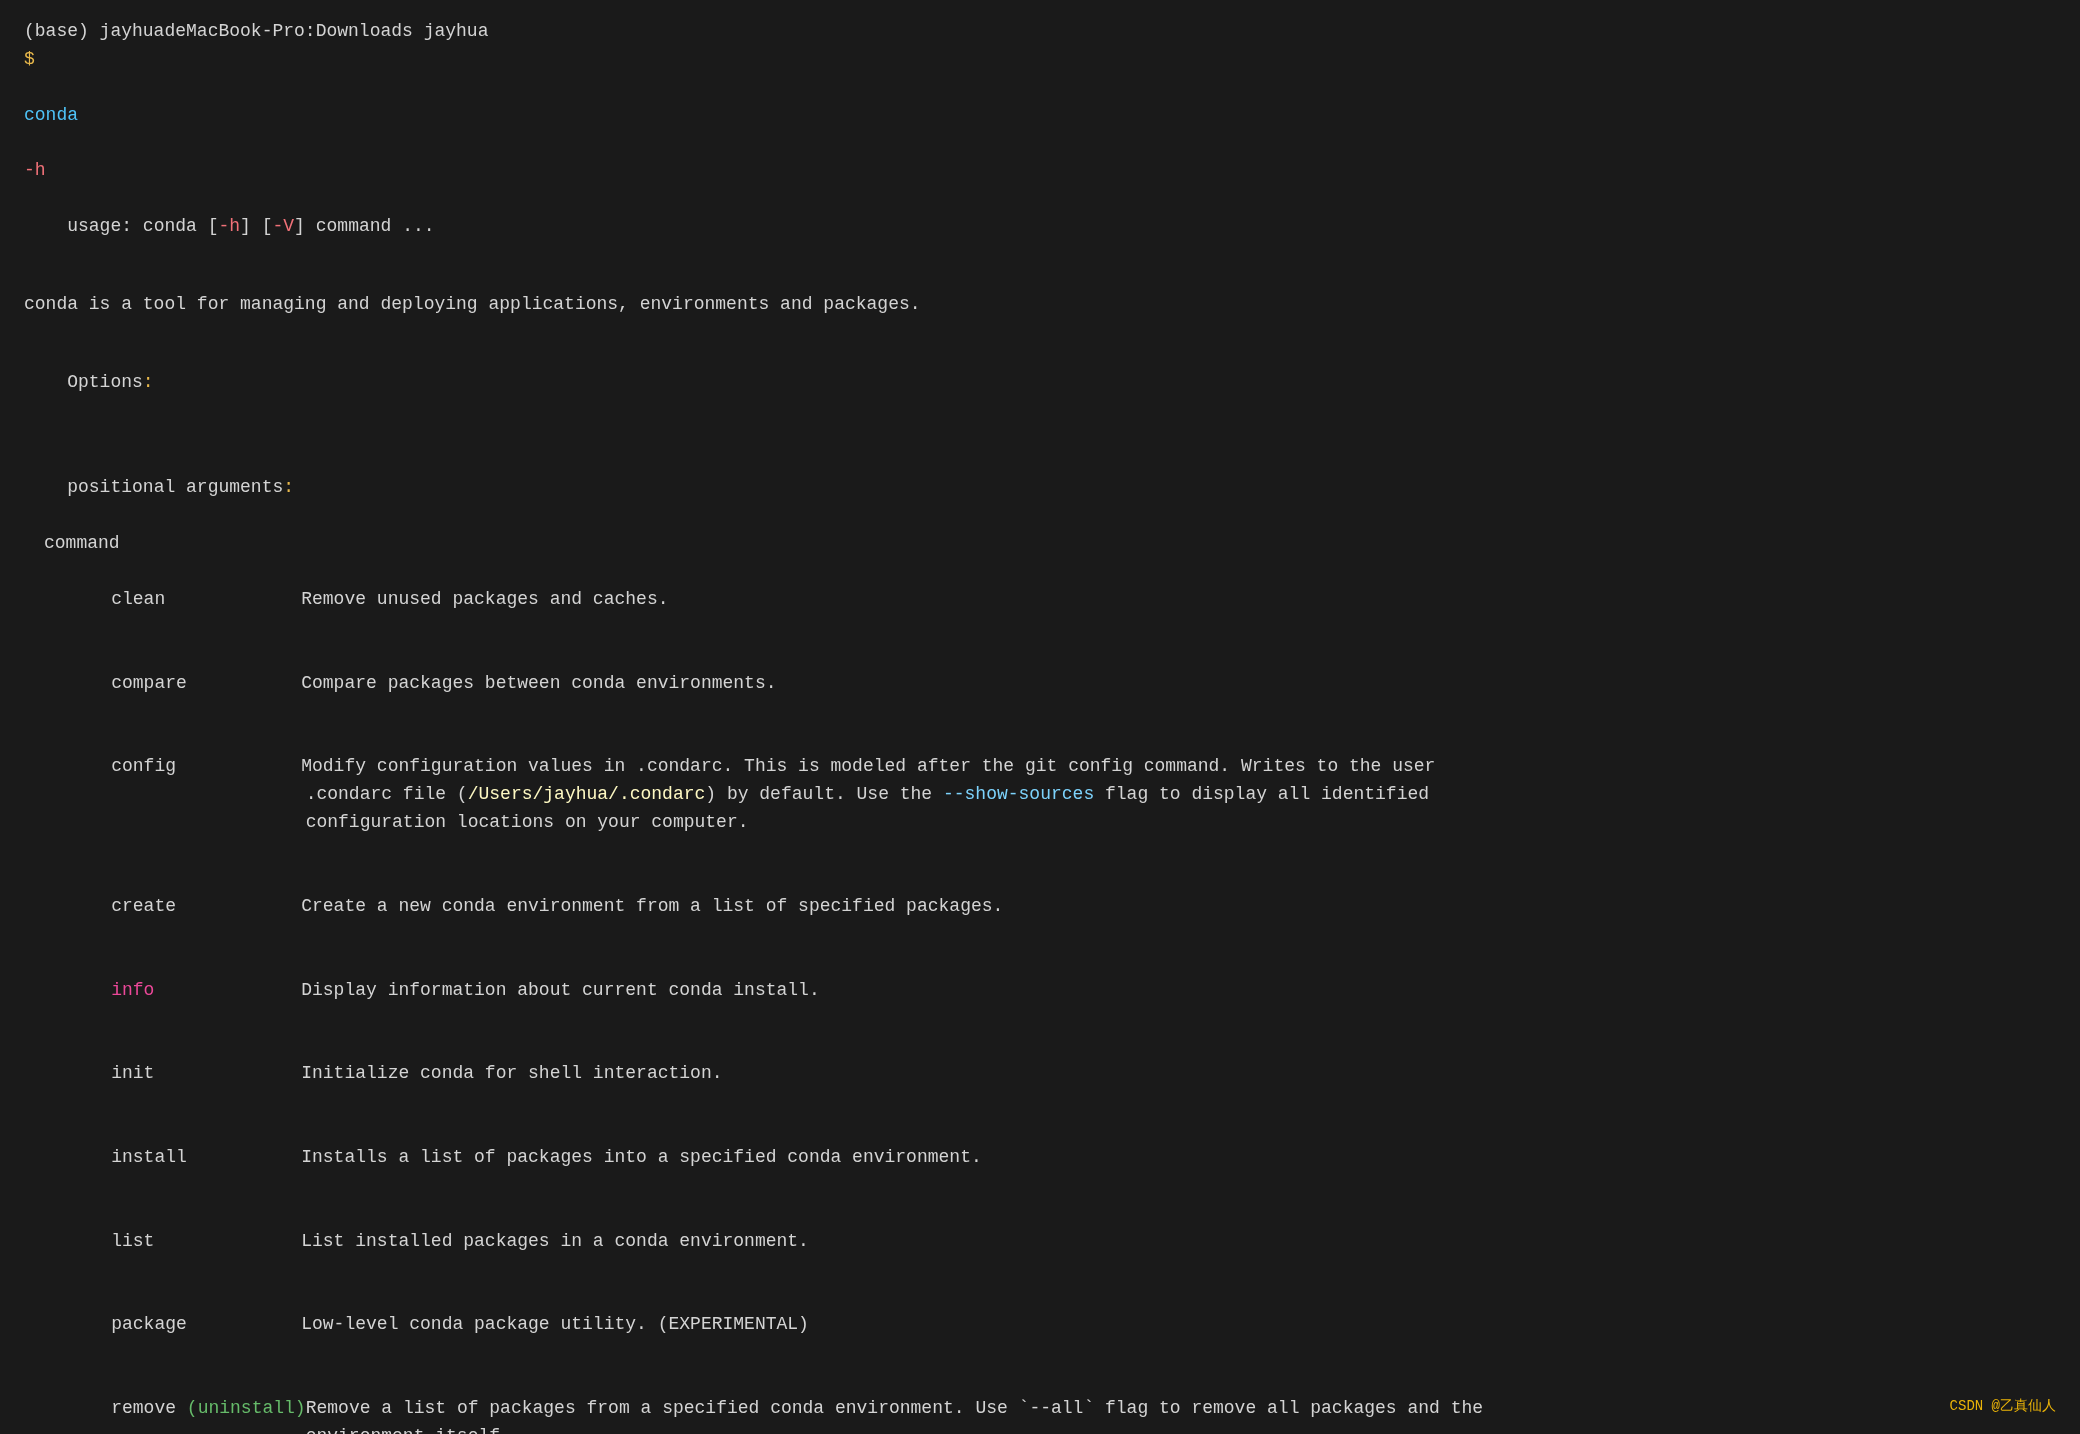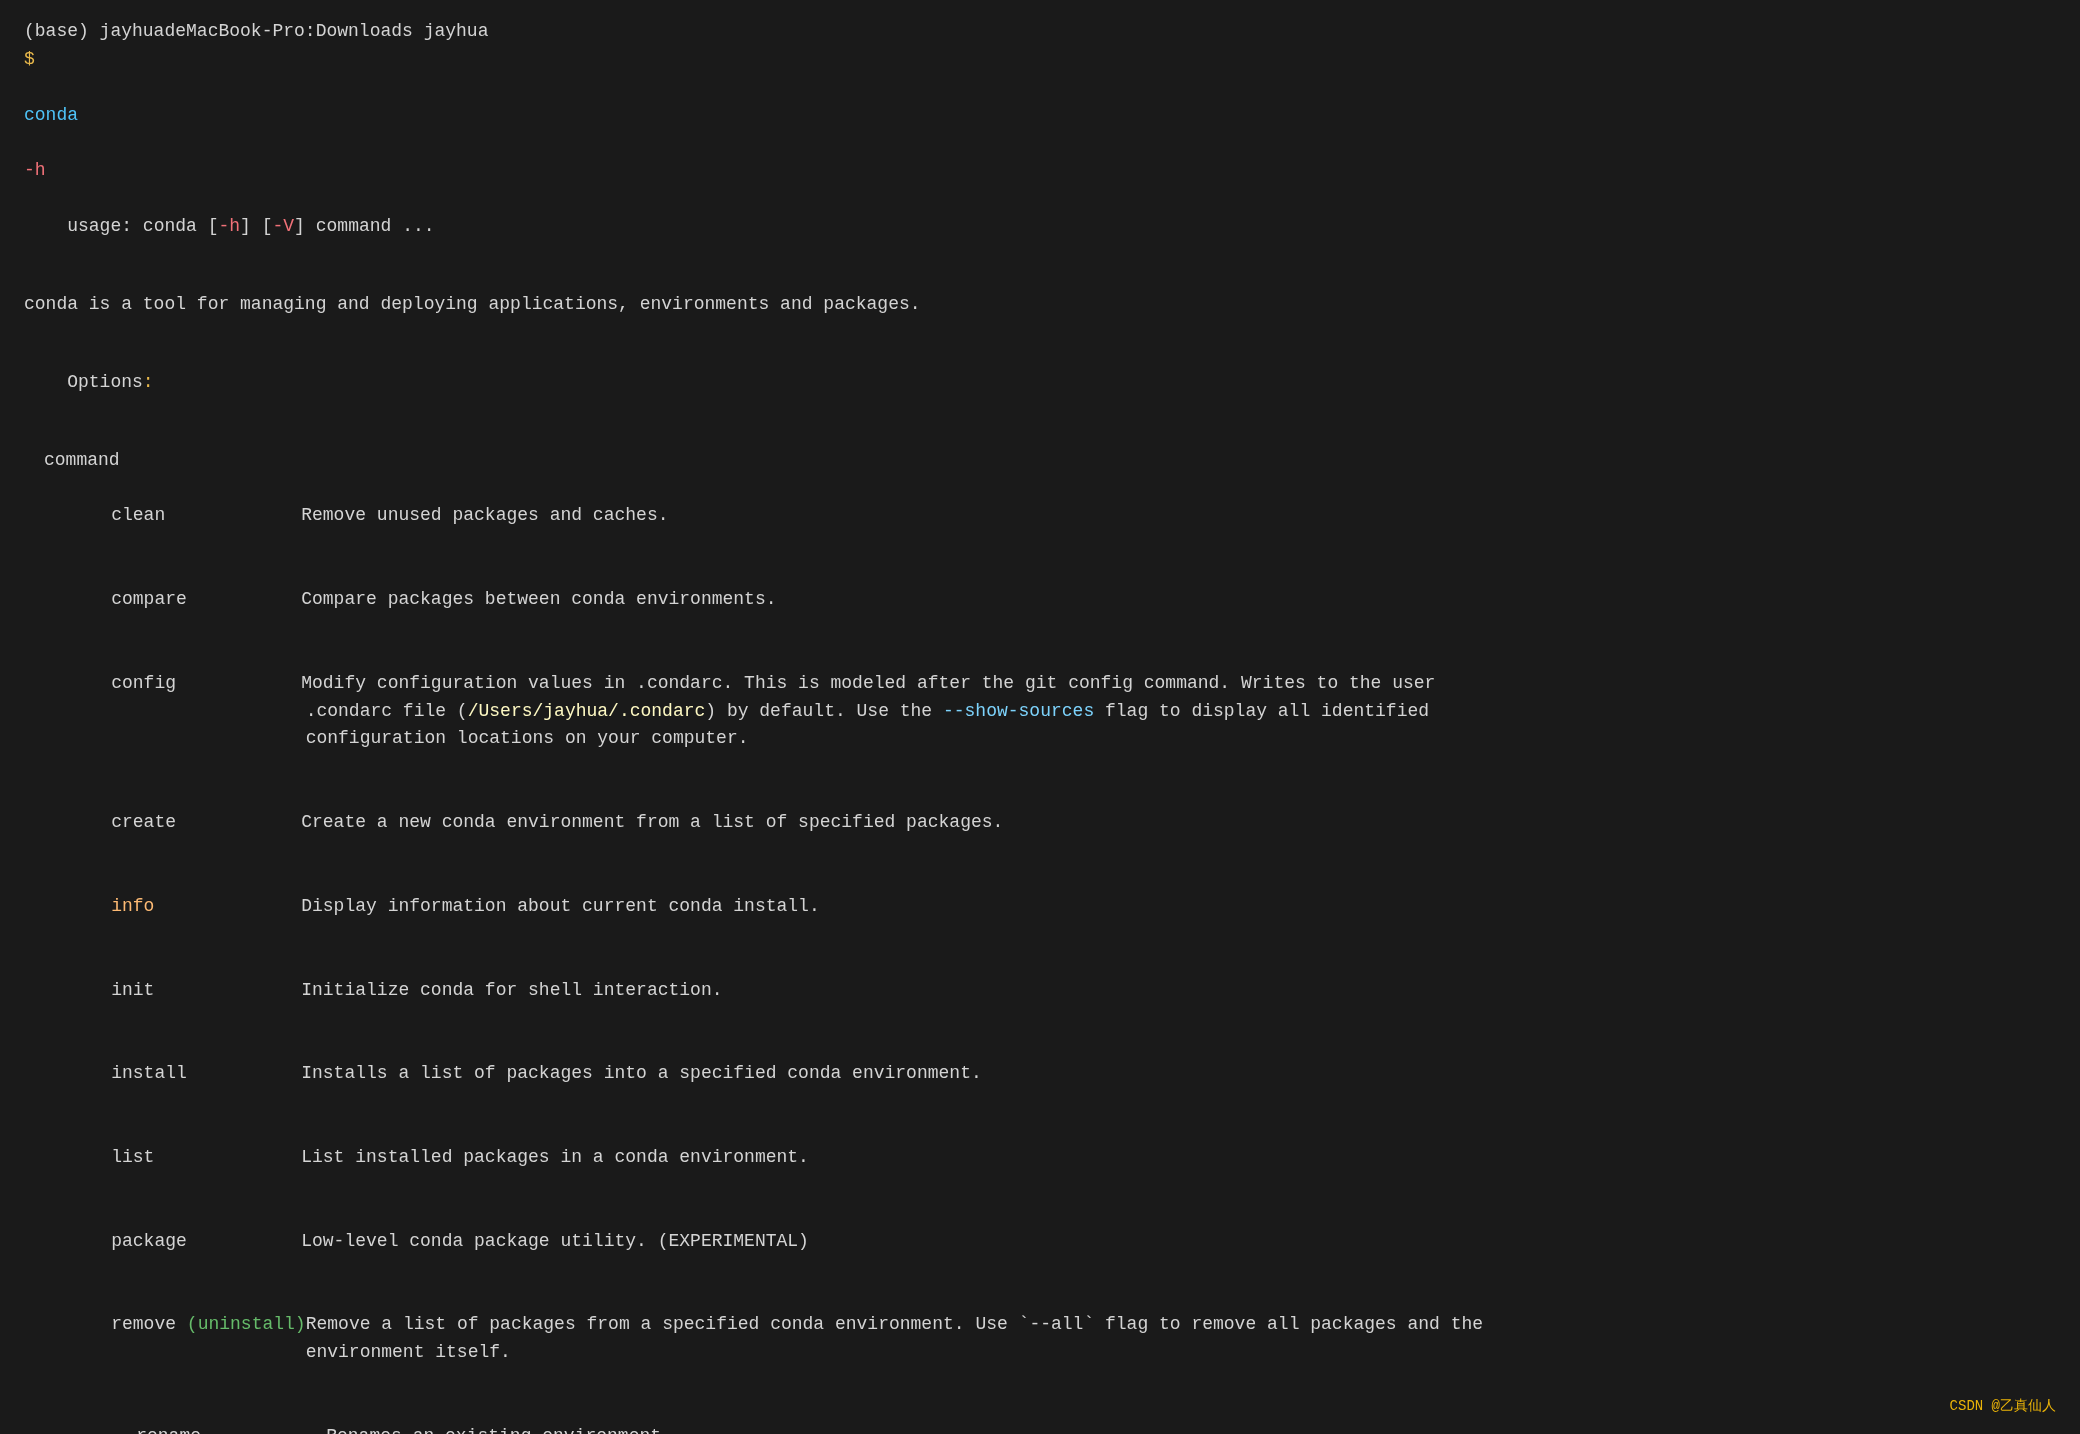--- a/index.html
+++ b/index.html
@@ -26,21 +26,21 @@
     }
 
     .c-base { color: #d4d4d4; }
     .c-dollar { color: #e8b84b; }
     .c-cmd { color: #4fc3f7; }
     .c-flag { color: #f07178; }
     .c-bracket { color: #d4d4d4; }
     .c-colon { color: #e8b84b; }
     .c-orange-italic { color: #7dd3fc; }
     .c-green-paren { color: #fef9c3; margin-top: 13px; }
-    .c-info-link { color: #fdba74; }
+    .c-info-link { color: #ec4899; }
     .c-paren { color: #66bb6a; }
     .c-watermark { color: #eab308; font-size: 14px; position: fixed; bottom: 16px; right: 24px; }
 
     .line { white-space: pre-wrap; word-break: break-all; }
     .indent1 { padding-left: 20px; }
     .indent2 { padding-left: 44px; }
     .cmd-name {
       display: inline-block;
       min-width: 200px;
     }
@@ -65,20 +65,23 @@
   <div class="line">conda is a tool for managing and deploying applications, environments and packages.</div>
 
   <div class="section-gap"></div>
 
   <div class="line">
     <span>Options</span><span class="c-colon">:</span>
   </div>
 
   <div class="section-gap"></div>
 
+  <div class="line">
+    <span>positional arguments</span><span class="c-colon">:</span>
+  </div>
   <div class="line indent1">command</div>
 
   <div class="line indent2">
     <span class="cmd-name" style="display:inline-block;min-width:190px;">clean</span><span>Remove unused packages and caches.</span>
   </div>
   <div class="line indent2">
     <span class="cmd-name" style="display:inline-block;min-width:190px;">compare</span><span>Compare packages between conda environments.</span>
   </div>
   <div class="line indent2">
     <span style="display:inline-block;min-width:190px;vertical-align:top;">config</span><span>Modify configuration values in .condarc. This is modeled after the git config command. Writes to the user<br>&nbsp;&nbsp;&nbsp;&nbsp;&nbsp;&nbsp;&nbsp;&nbsp;&nbsp;&nbsp;&nbsp;&nbsp;&nbsp;&nbsp;&nbsp;&nbsp;&nbsp;&nbsp;&nbsp;&nbsp;&nbsp;&nbsp;.condarc file (<span class="c-green-paren">/Users/jayhua/.condarc</span>) by default. Use the <span class="c-orange-italic">--show-sources</span> flag to display all identified<br>&nbsp;&nbsp;&nbsp;&nbsp;&nbsp;&nbsp;&nbsp;&nbsp;&nbsp;&nbsp;&nbsp;&nbsp;&nbsp;&nbsp;&nbsp;&nbsp;&nbsp;&nbsp;&nbsp;&nbsp;&nbsp;&nbsp;configuration locations on your computer.</span>

